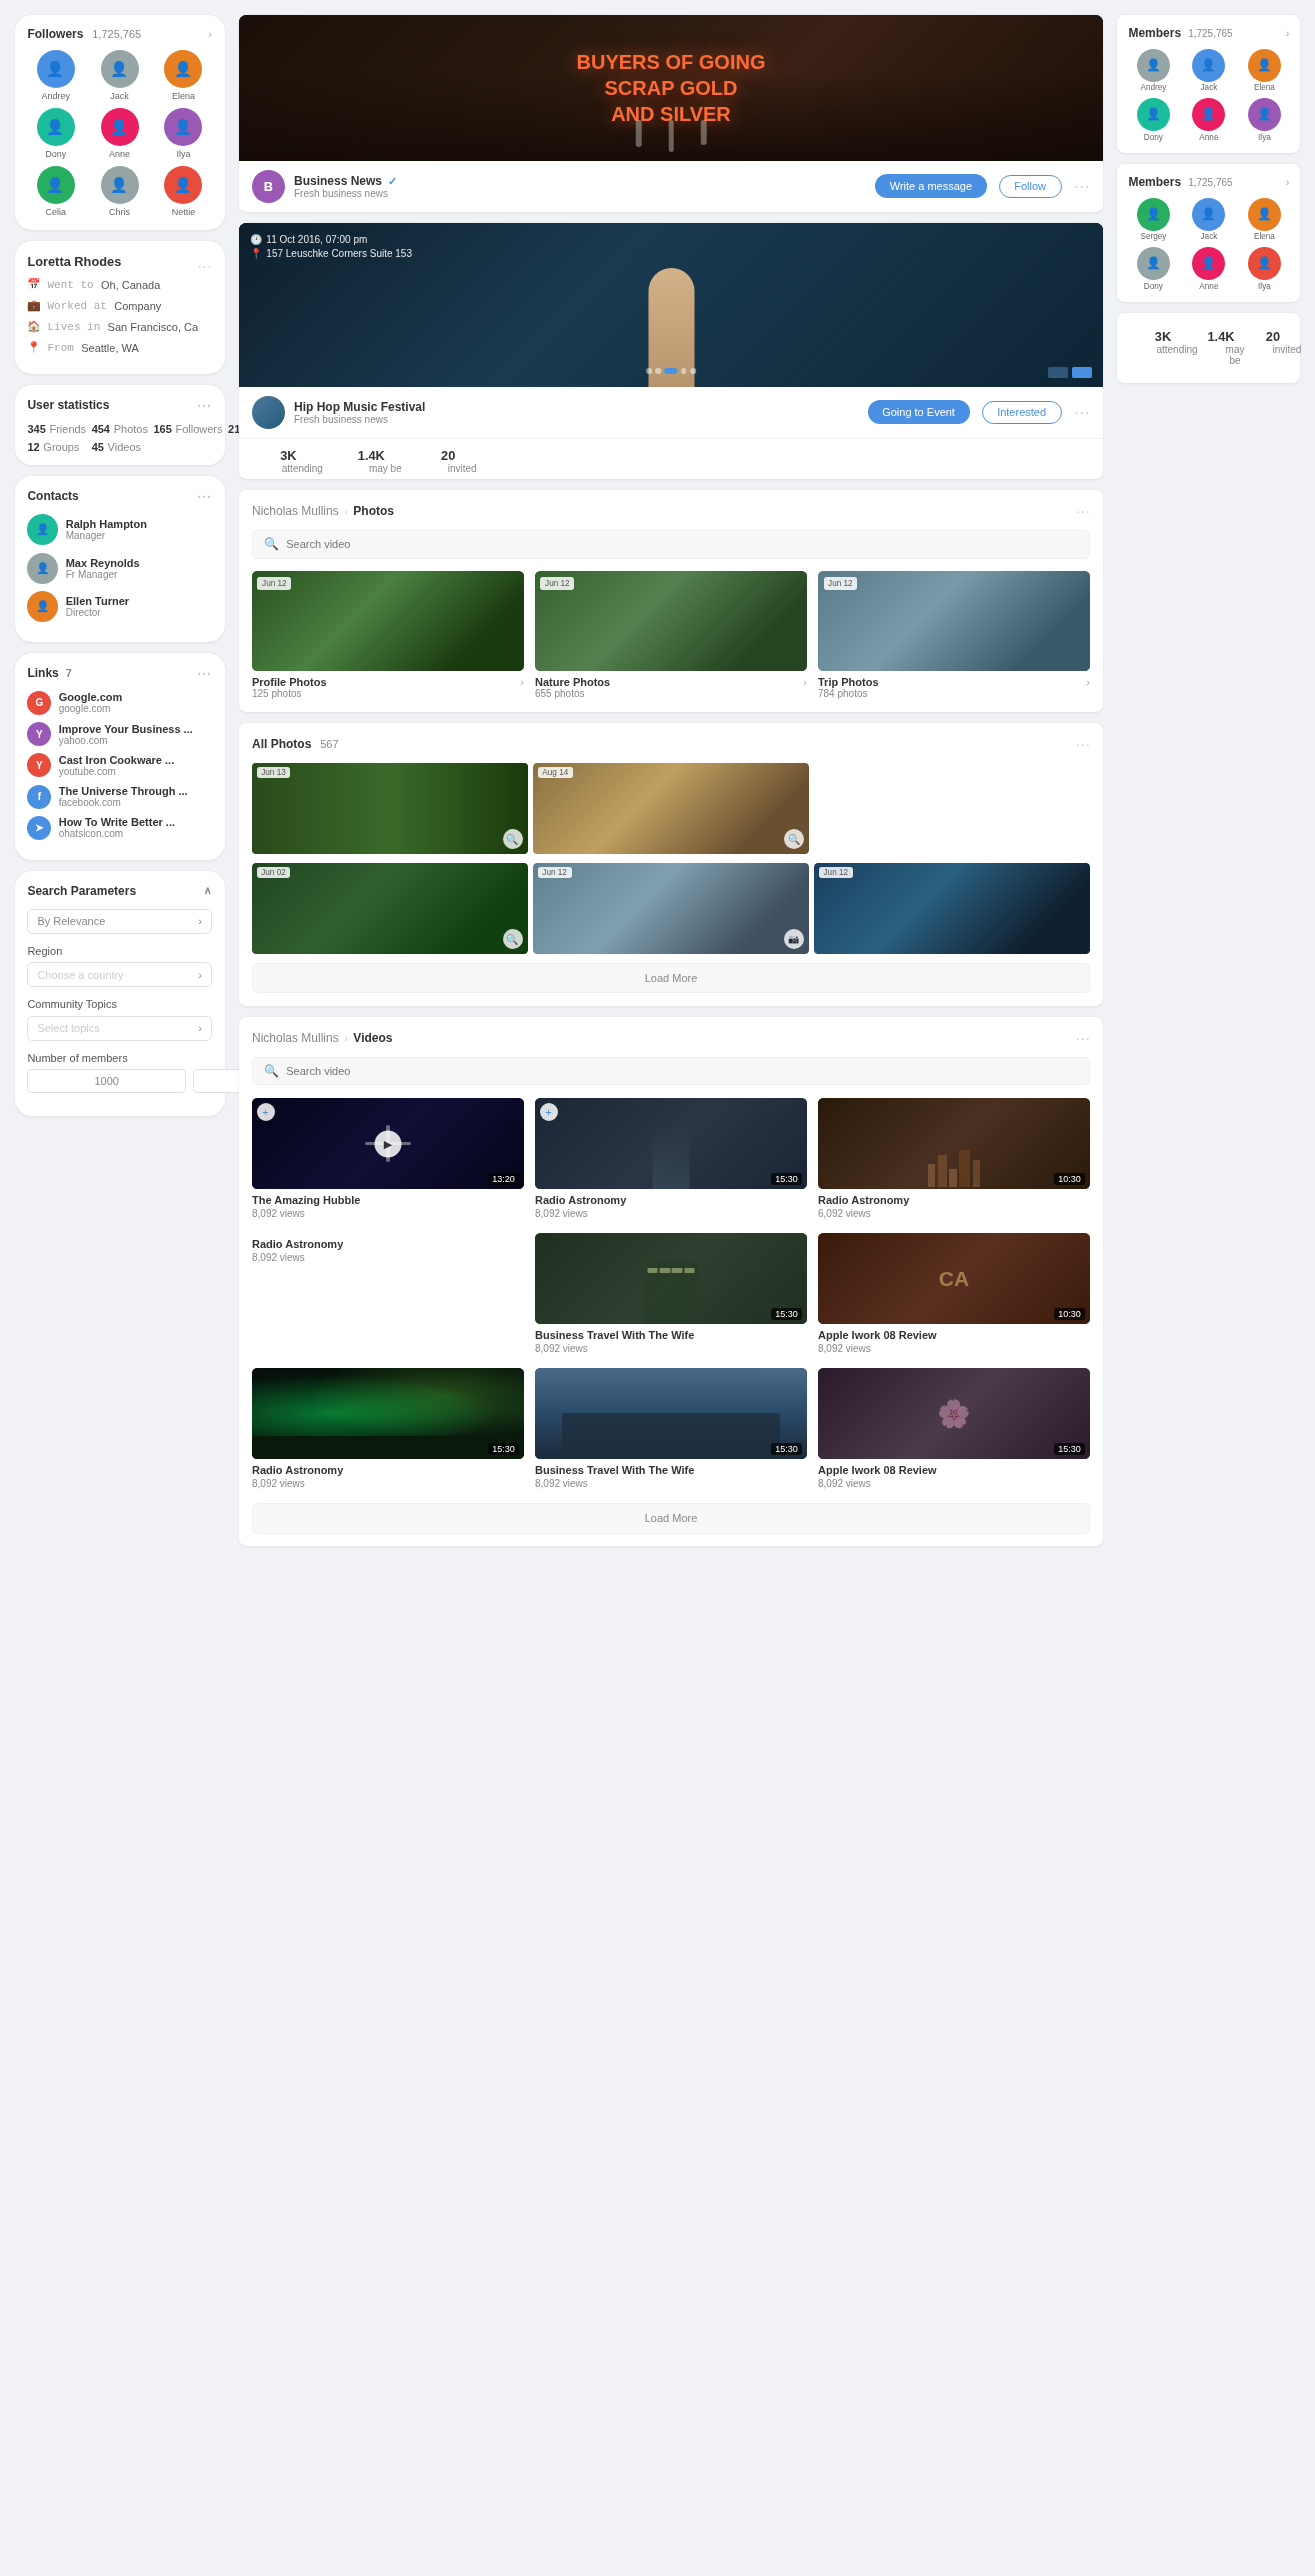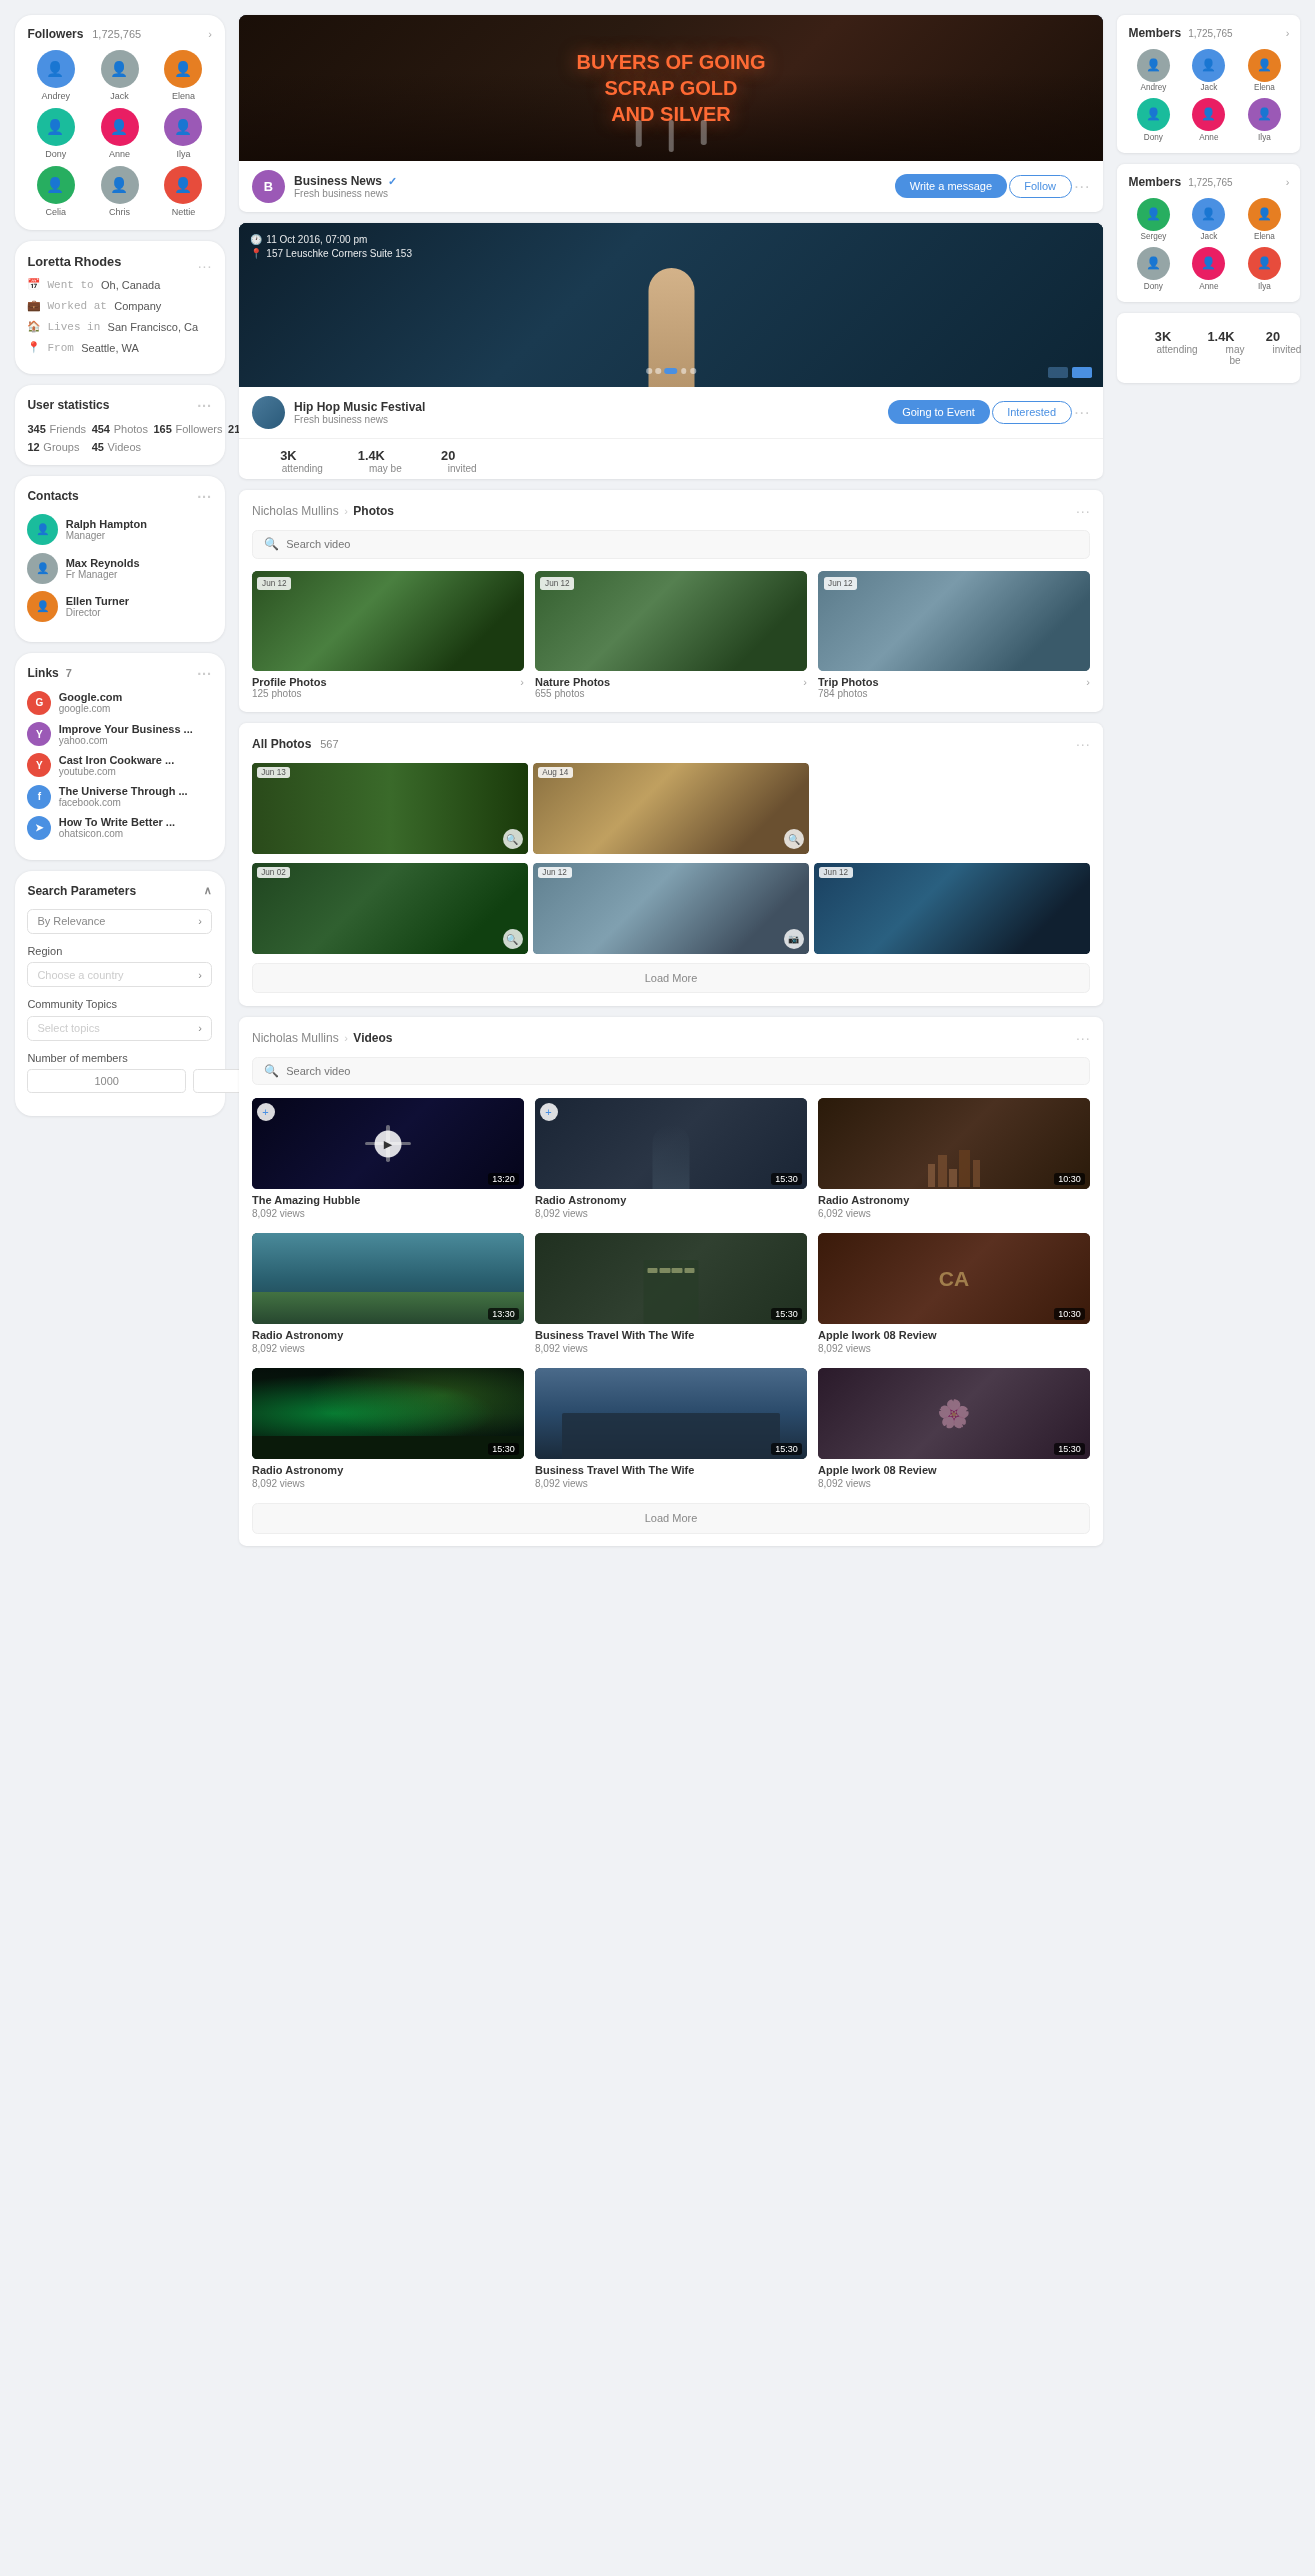--- a/index.html
+++ b/index.html
@@ -60,21 +60,21 @@
     
     .business-news-card { background: #fff; border-radius: 7.3px; overflow: hidden; box-shadow: 0 0.9px 2.7px rgba(0,0,0,0.08); }
     .banner-image { width: 100%; height: 146px; background: linear-gradient(135deg, #1a1a2e 0%, #16213e 50%, #0f3460 100%); display: flex; align-items: center; justify-content: center; position: relative; overflow: hidden; }
     
     .card-footer-info { display: flex; align-items: center; justify-content: space-between; padding: 9px 12.8px; }
     .entity-info { display: flex; align-items: center; gap: 9px; }
     .entity-avatar { width: 33px; height: 33px; border-radius: 50%; display: flex; align-items: center; justify-content: center; color: #fff; font-weight: 700; font-size: 12.8px; flex-shrink: 0; }
     .entity-name { font-weight: 600; font-size: 12px; }
     .entity-name .verified { color: #4a90e2; font-size: 11px; margin-left: 2.7px; }
     .entity-sub { font-size: 10px; color: #888; }
-    .action-buttons { display: flex; gap: 2px; align-items: center; }
+    .action-buttons { display: flex; gap: 12px; align-items: center; }
     .btn-primary { background: #4a90e2; color: #fff; border: none; border-radius: 18px; padding: 6.4px 14.6px; font-size: 11px; font-weight: 500; cursor: pointer; }
     .btn-outline { background: #fff; color: #4a90e2; border: 1.8px solid #4a90e2; border-radius: 18px; padding: 4.6px 14.6px; font-size: 11px; font-weight: 500; cursor: pointer; }
     .dots-menu { color: #ccc; font-size: 16.4px; cursor: pointer; }
     
     
     .event-card { background: #fff; border-radius: 7.3px; overflow: hidden; box-shadow: 0 0.9px 2.7px rgba(0,0,0,0.08); }
     .event-banner { width: 100%; height: 164px; background: linear-gradient(to bottom, rgba(0,0,0,0.3), rgba(0,0,0,0.6)), linear-gradient(135deg, #1a3a4a, #0d2233); display: flex; align-items: center; justify-content: center; position: relative; overflow: hidden; }
     .event-info-overlay { position: absolute; top: 11px; left: 11px; color: #fff; }
     .event-date-tag { display: flex; align-items: center; gap: 3.7px; font-size: 10px; margin-bottom: 3.7px; opacity: 0.9; }
     .event-location-tag { display: flex; align-items: center; gap: 3.7px; font-size: 10px; opacity: 0.9; }
@@ -665,25 +665,20 @@
             </div>
             <span class="video-duration">10:30</span>
           </div>
           <div class="video-title">Radio Astronomy</div>
           <div class="video-views">6,092 views</div>
         </div>
       </div>
 
       <div class="video-grid">
         <div class="video-card">
-          <div class="video-thumb video-landscape2">
-            <div style="position:absolute;inset:0;background:linear-gradient(to bottom,#4a8a9a,#2a6070,#1a3a45);"></div>
-            <div style="position:absolute;bottom:0;left:0;right:0;height:32px;background:linear-gradient(to top,#2a4a2a,#4a7a3a);opacity:0.8;"></div>
-            <span class="video-duration">13:30</span>
-          </div>
           <div class="video-title">Radio Astronomy</div>
           <div class="video-views">8,092 views</div>
         </div>
         <div class="video-card">
           <div class="video-thumb video-building">
             <div style="position:absolute;inset:0;background:linear-gradient(135deg,#203020 0%,#304030 50%,#203020 100%);"></div>
             <div style="position:absolute;bottom:0;left:50%;transform:translateX(-50%);width:55px;height:64px;background:rgba(40,60,40,0.8);border-radius:1.8px;">
               <div style="display:grid;grid-template-columns:repeat(4,1fr);gap:1.8px;padding:3.7px;margin-top:3.7px;">
                 <div style="height:5.5px;background:rgba(255,255,180,0.4);border-radius:0.9px;"></div>
                 <div style="height:5.5px;background:rgba(255,255,180,0.4);border-radius:0.9px;"></div>

